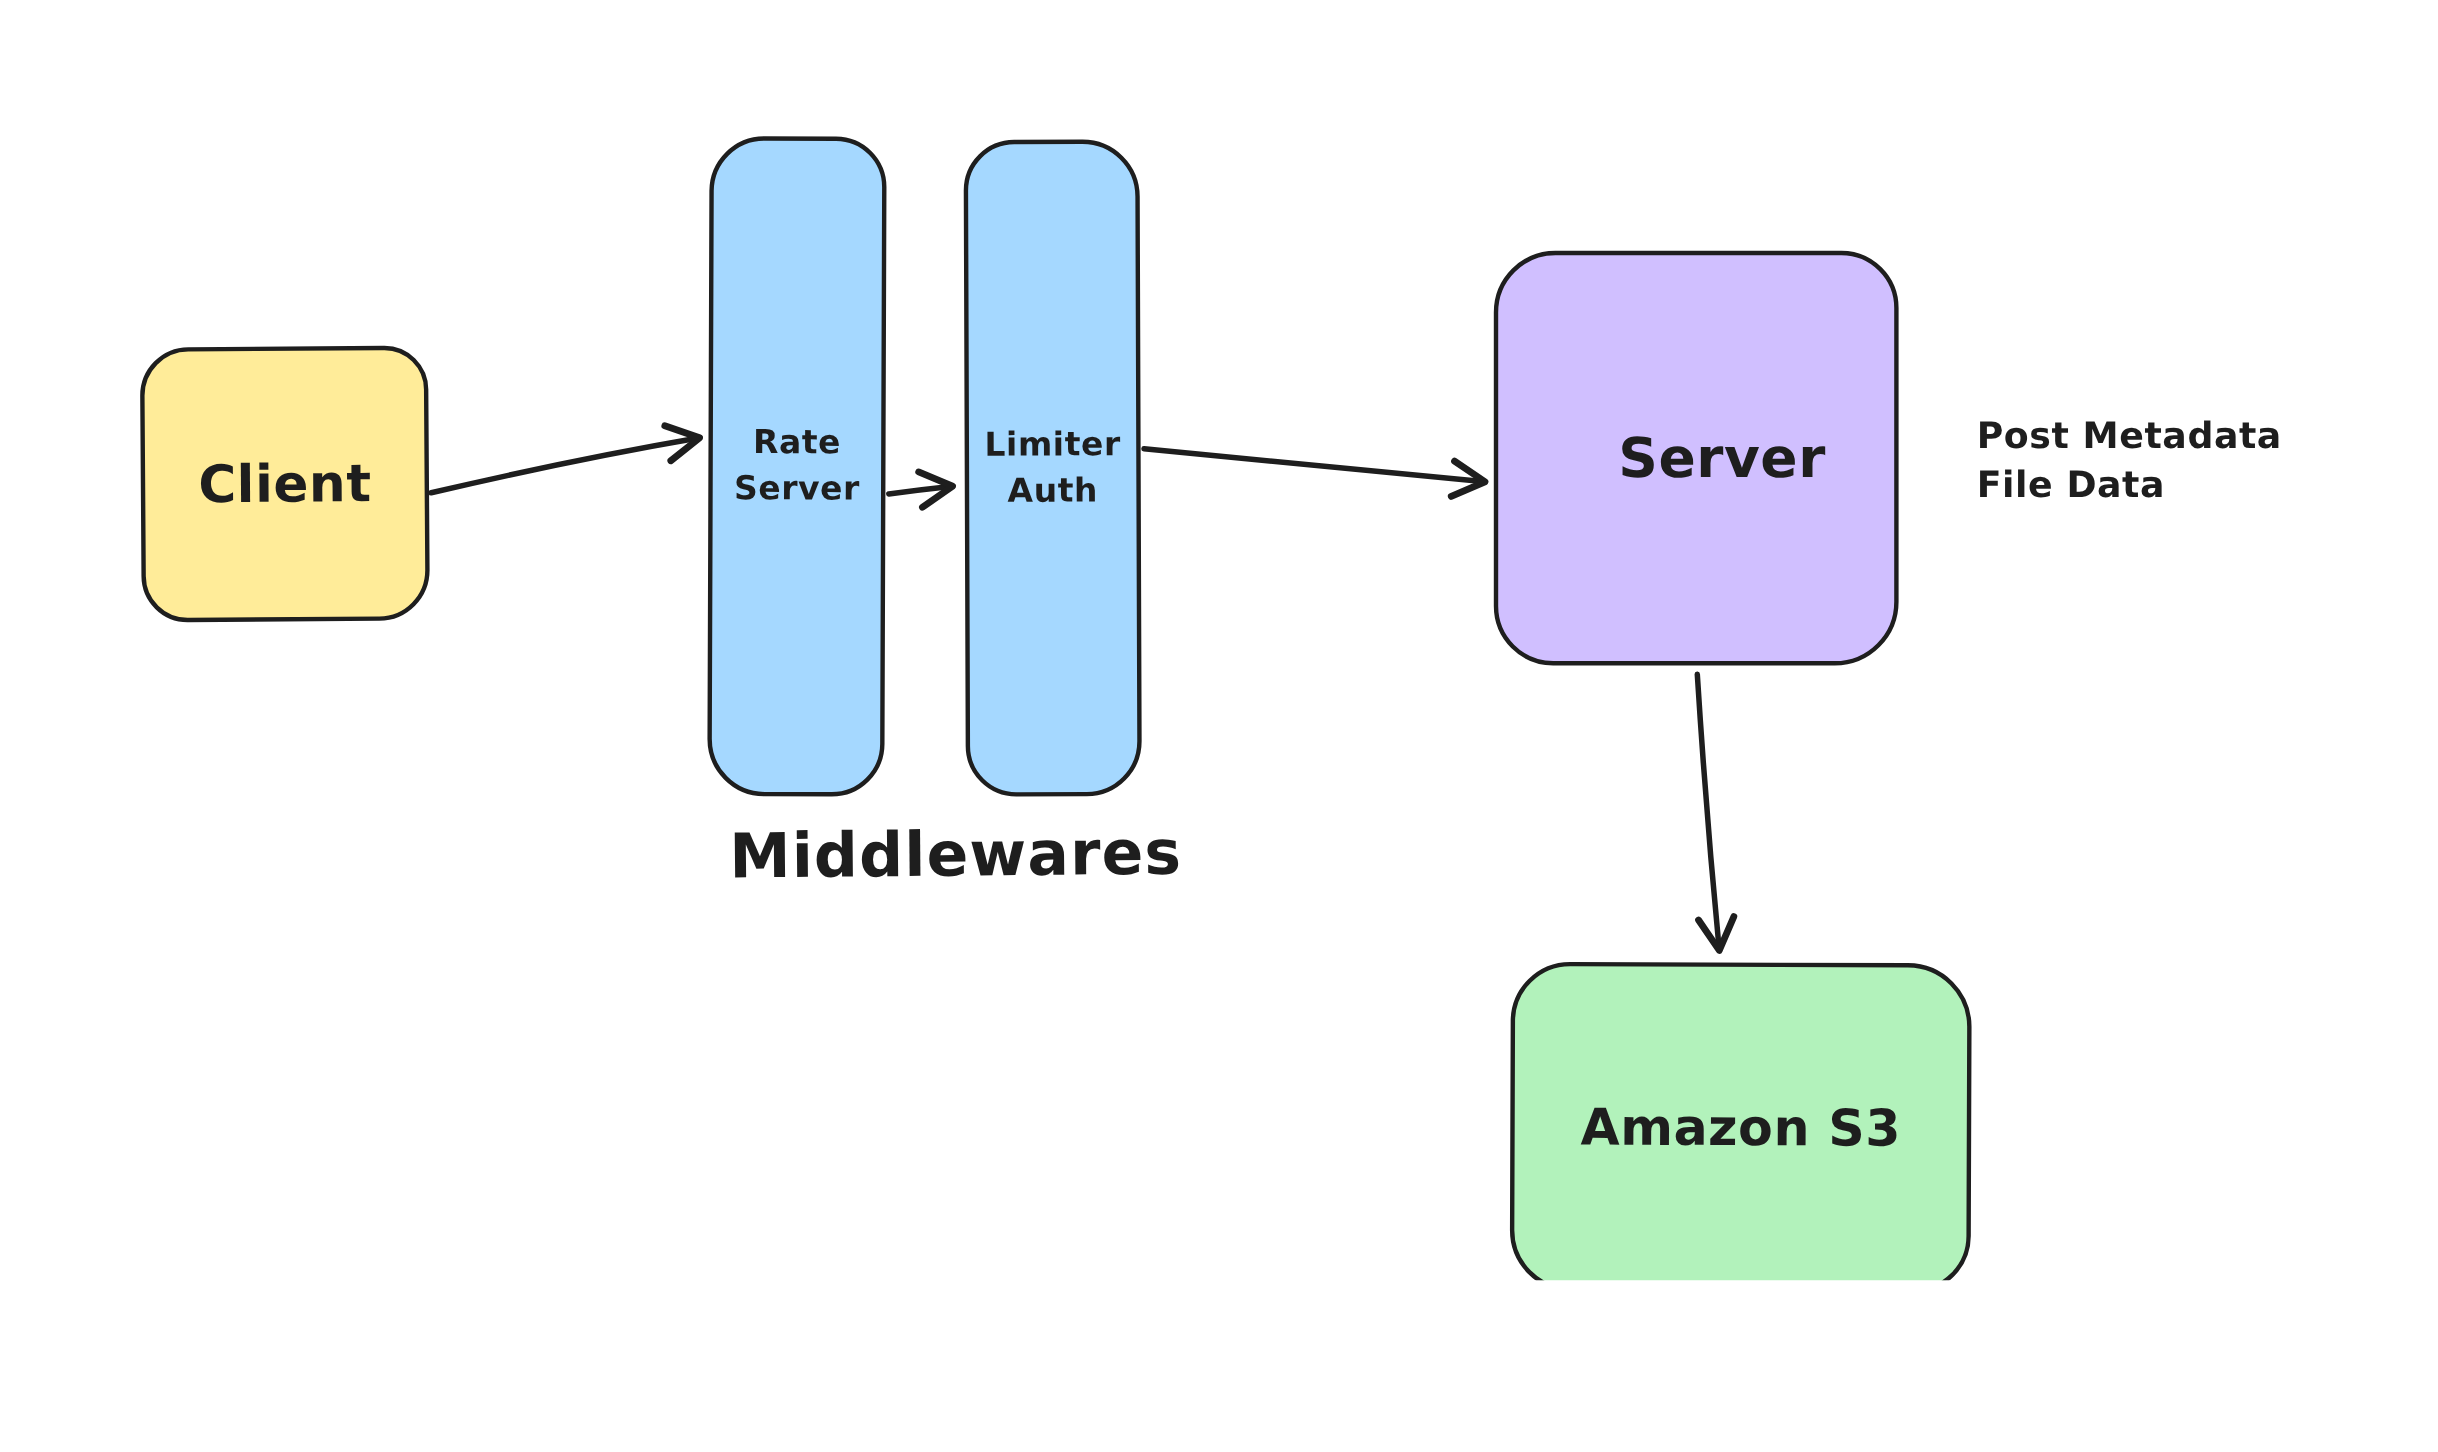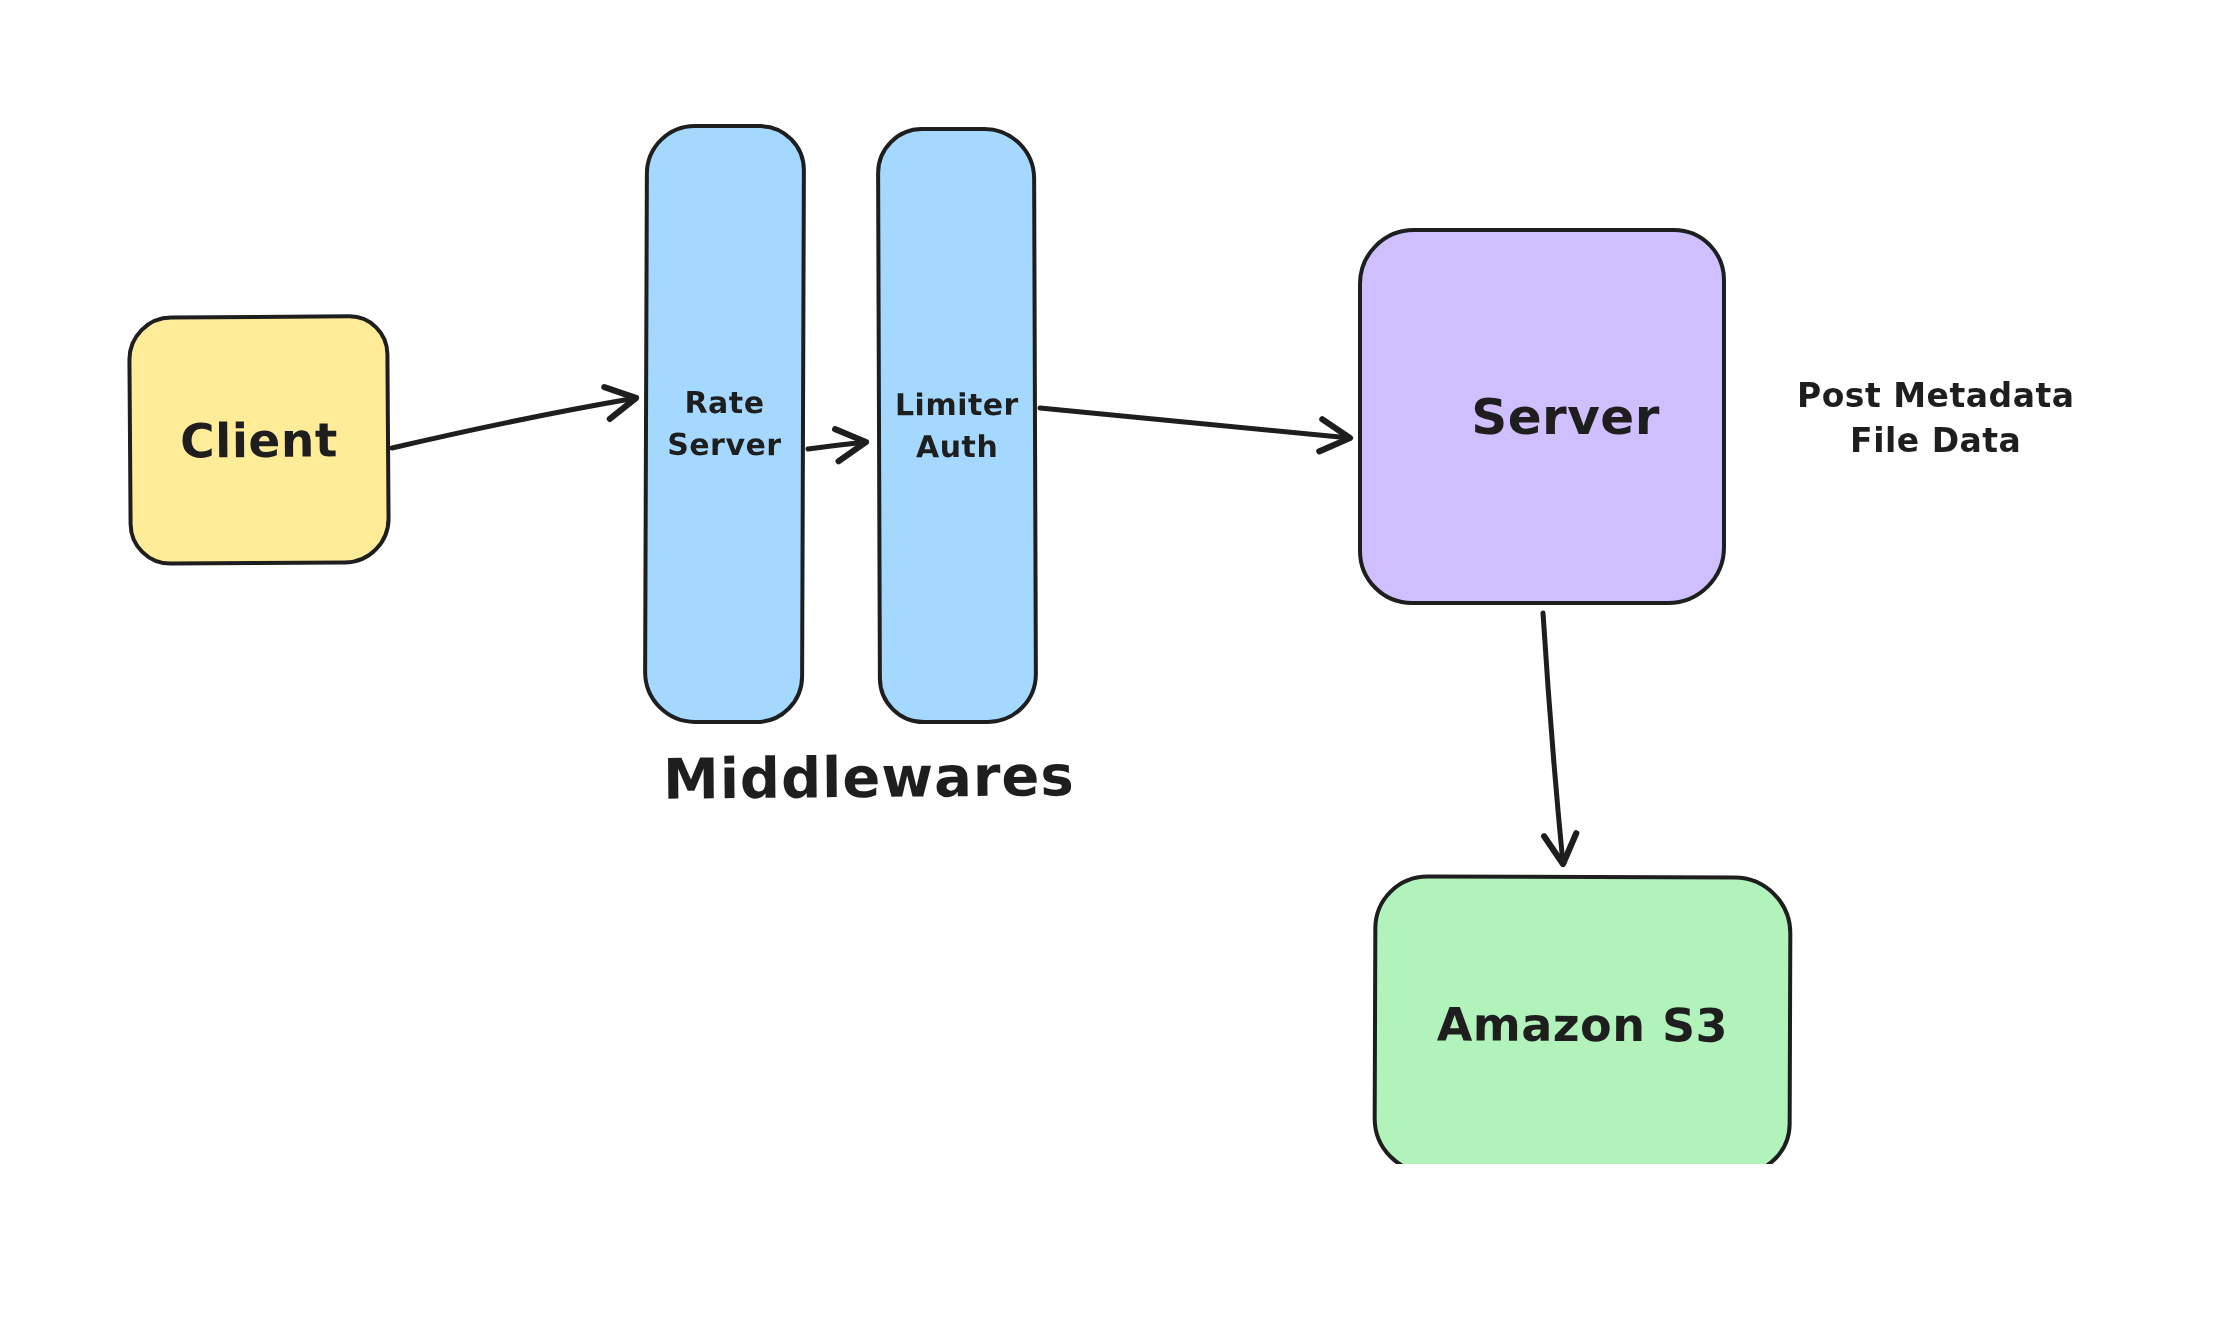--- a/index.html
+++ b/index.html
@@ -89,21 +89,21 @@
     transform: rotate(-0.5deg);
   }
   .label-annotation {
     position: absolute;
     left: 1797px; top: 374px;
     font-size: 33px;
     font-weight: 600;
     line-height: 1.36;
     letter-spacing: 0.5px;
     white-space: pre-line;
-    text-align: center;
+    text-align: left;
   }
 </style>
 </head>
 <body>
 
 <div class="canvas">
 
   <svg class="arrows" viewBox="0 0 2216 1320" xmlns="http://www.w3.org/2000/svg" aria-hidden="true">
     <defs>
       <marker id="arrowhead" viewBox="0 0 30 30" refX="26" refY="15" markerWidth="44" markerHeight="44" markerUnits="userSpaceOnUse" orient="auto">

